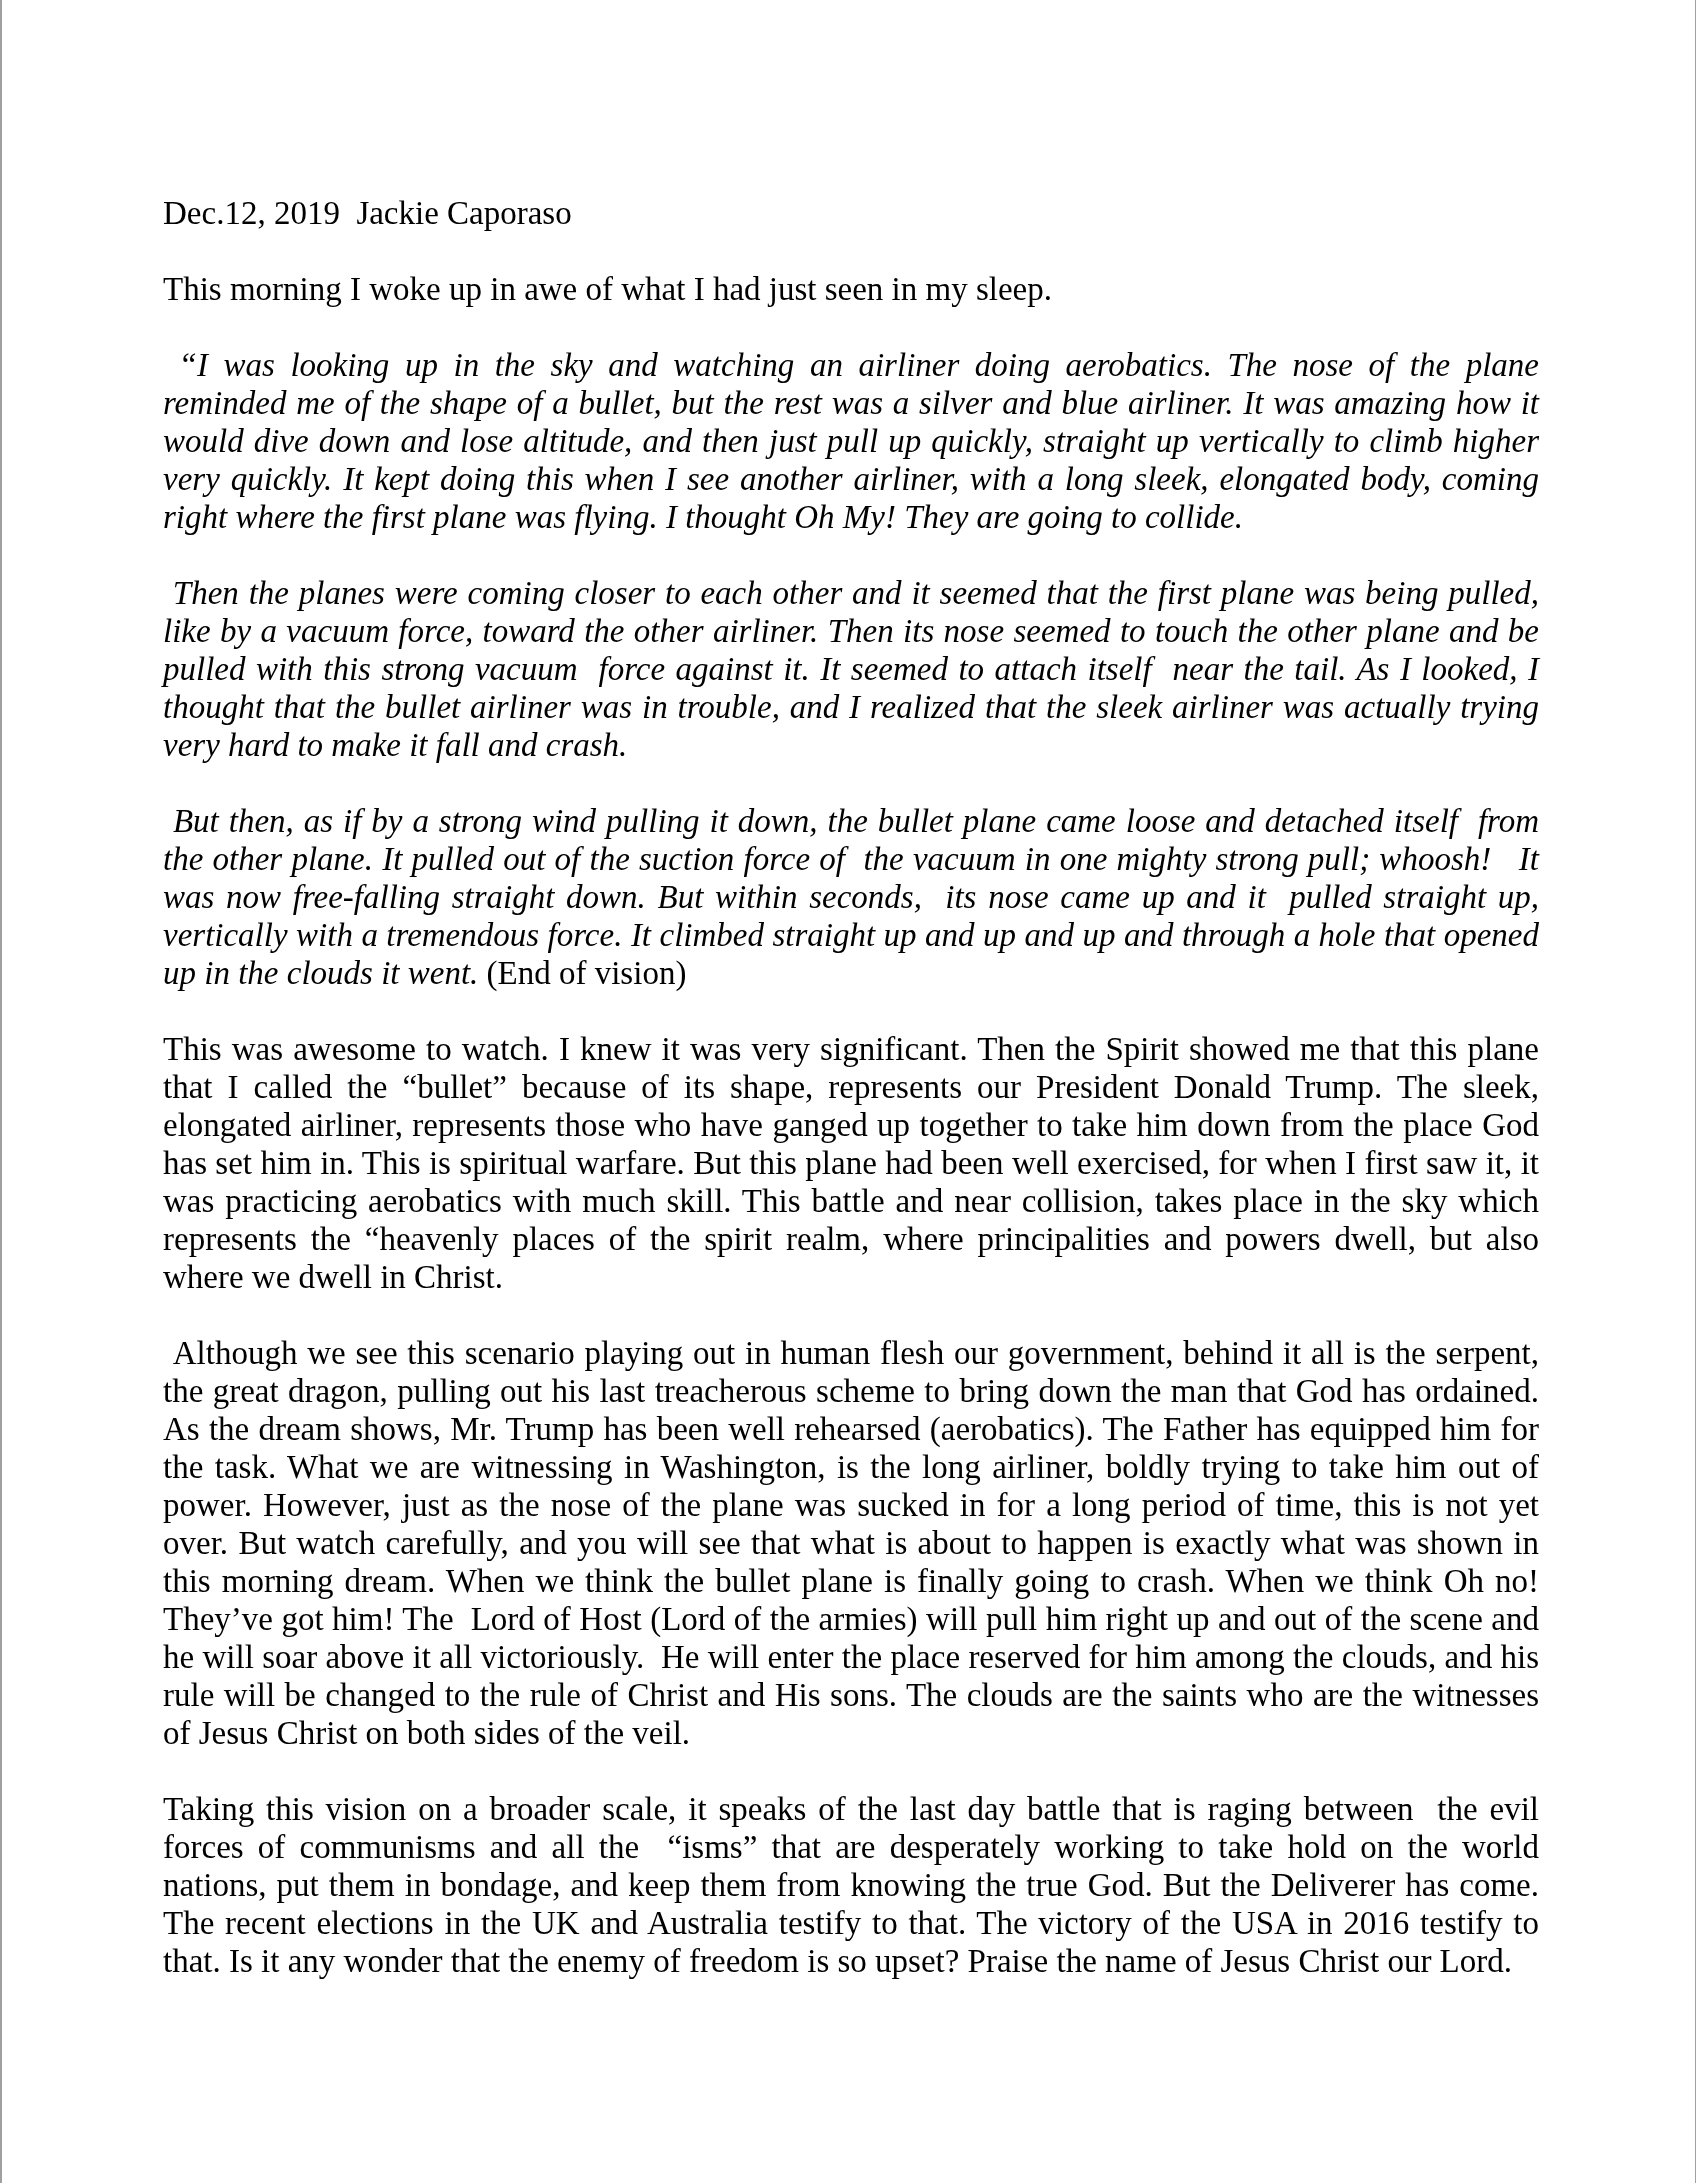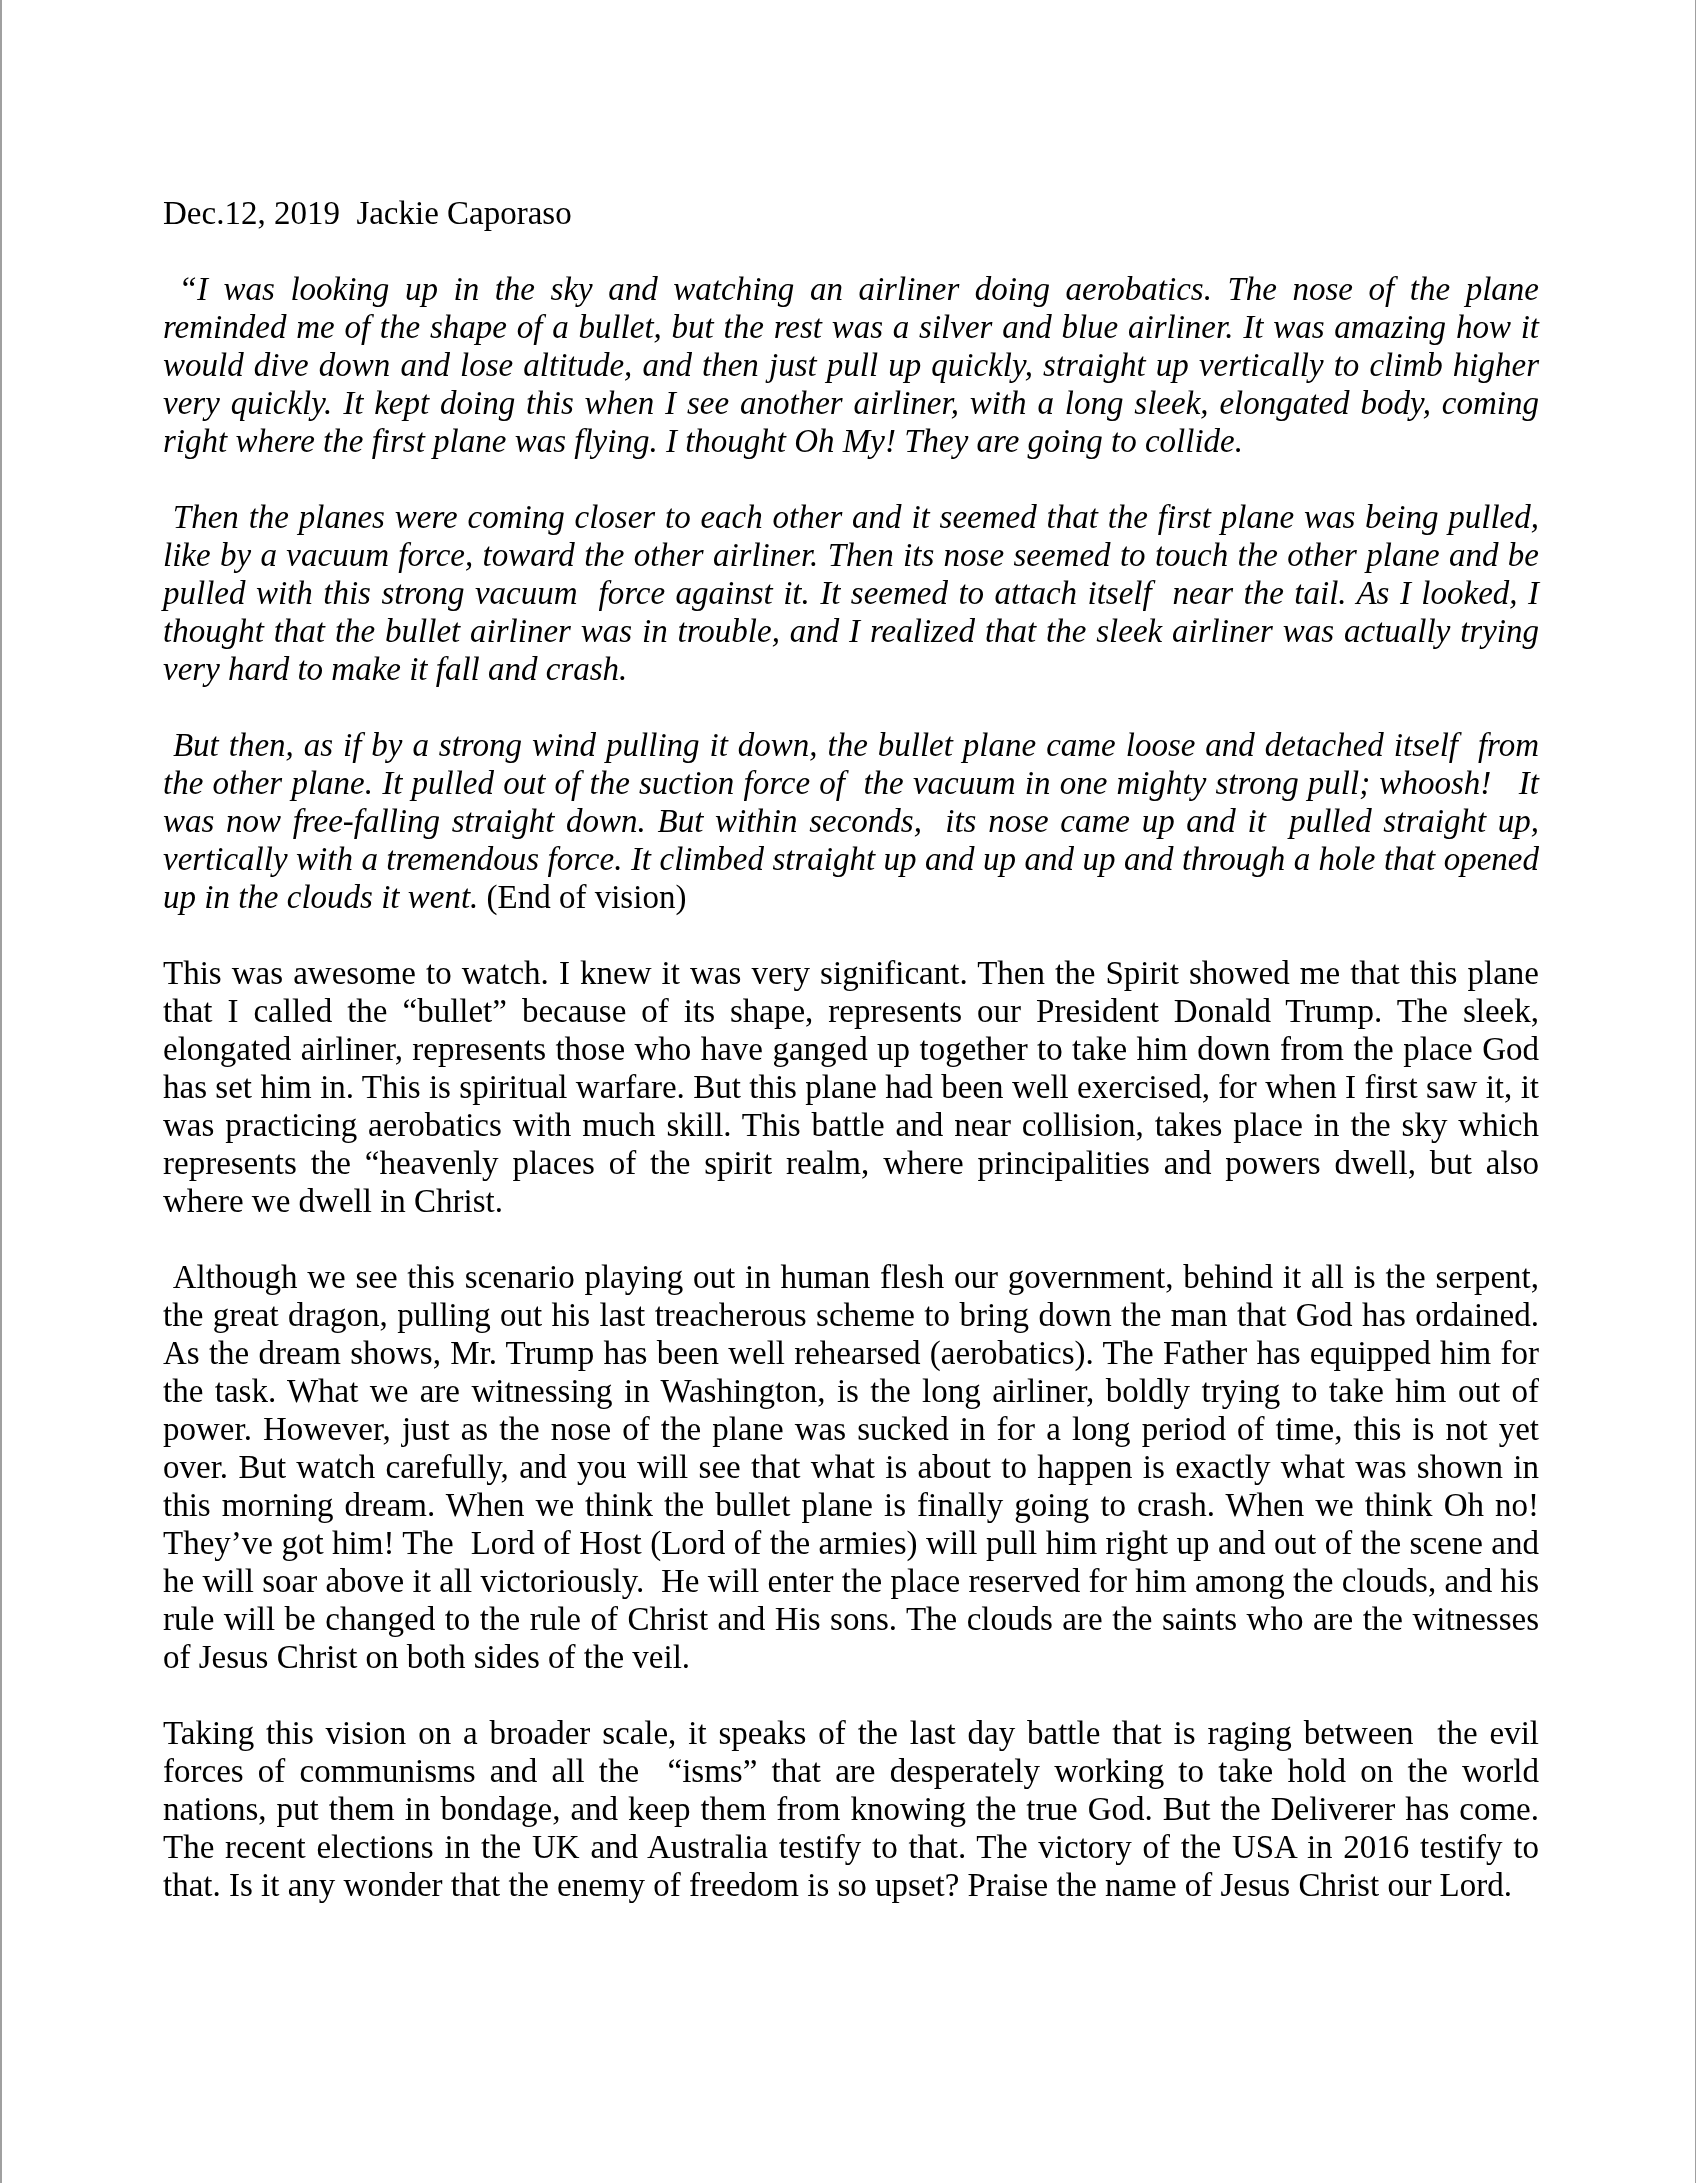--- a/index.html
+++ b/index.html
@@ -52,20 +52,21 @@
     }
   </style>
 </head>
 <body>
 
 <div class="page">
   <div class="text-block">
 
     <p class="para left">Dec.12, 2019  Jackie Caporaso</p>
 
+    <p class="para left">This morning I woke up in awe of what I had just seen in my sleep.</p>
 
     <p class="para italic"> “I was looking up in the sky and watching an airliner doing aerobatics. The nose of the plane reminded me of the shape of a bullet, but the rest was a silver and blue airliner. It was amazing how it would dive down and lose altitude, and then just pull up quickly, straight up vertically to climb higher very quickly. It kept doing this when I see another airliner, with a long sleek, elongated body, coming right where the first plane was flying. I thought Oh My! They are going to collide.</p>
 
     <p class="para italic"> Then the planes were coming closer to each other and it seemed that the first plane was being pulled, like by a vacuum force, toward the other airliner. Then its nose seemed to touch the other plane and be pulled with this strong vacuum  force against it. It seemed to attach itself  near the tail. As I looked, I thought that the bullet airliner was in trouble, and I realized that the sleek airliner was actually trying very hard to make it fall and crash.</p>
 
     <p class="para italic"><span> But then, as if by a strong wind pulling it down, the bullet plane came loose and detached itself  from the other plane. It pulled out of the suction force of  the vacuum in one mighty strong pull; whoosh!   It was now free-falling straight down. But within seconds,  its nose came up and it  pulled straight up, vertically with a tremendous force. It climbed straight up and up and up and through a hole that opened up in the clouds it went.</span><span class="upright"> (End of vision)</span></p>
 
     <p class="para">This was awesome to watch. I knew it was very significant. Then the Spirit showed me that this plane that I called the “bullet” because of its shape, represents our President Donald Trump. The sleek, elongated airliner, represents those who have ganged up together to take him down from the place God has set him in. This is spiritual warfare. But this plane had been well exercised, for when I first saw it, it was practicing aerobatics with much skill. This battle and near collision, takes place in the sky which represents the “heavenly places of the spirit realm, where principalities and powers dwell, but also where we dwell in Christ.</p>
 
     <p class="para"> Although we see this scenario playing out in human flesh our government, behind it all is the serpent, the great dragon, pulling out his last treacherous scheme to bring down the man that God has ordained. As the dream shows, Mr. Trump has been well rehearsed (aerobatics). The Father has equipped him for the task. What we are witnessing in Washington, is the long airliner, boldly trying to take him out of power. However, just as the nose of the plane was sucked in for a long period of time, this is not yet over. But watch carefully, and you will see that what is about to happen is exactly what was shown in this morning dream. When we think the bullet plane is finally going to crash. When we think Oh no! They’ve got him! The  Lord of Host (Lord of the armies) will pull him right up and out of the scene and he will soar above it all victoriously.  He will enter the place reserved for him among the clouds, and his rule will be changed to the rule of Christ and His sons. The clouds are the saints who are the witnesses of Jesus Christ on both sides of the veil.</p>

